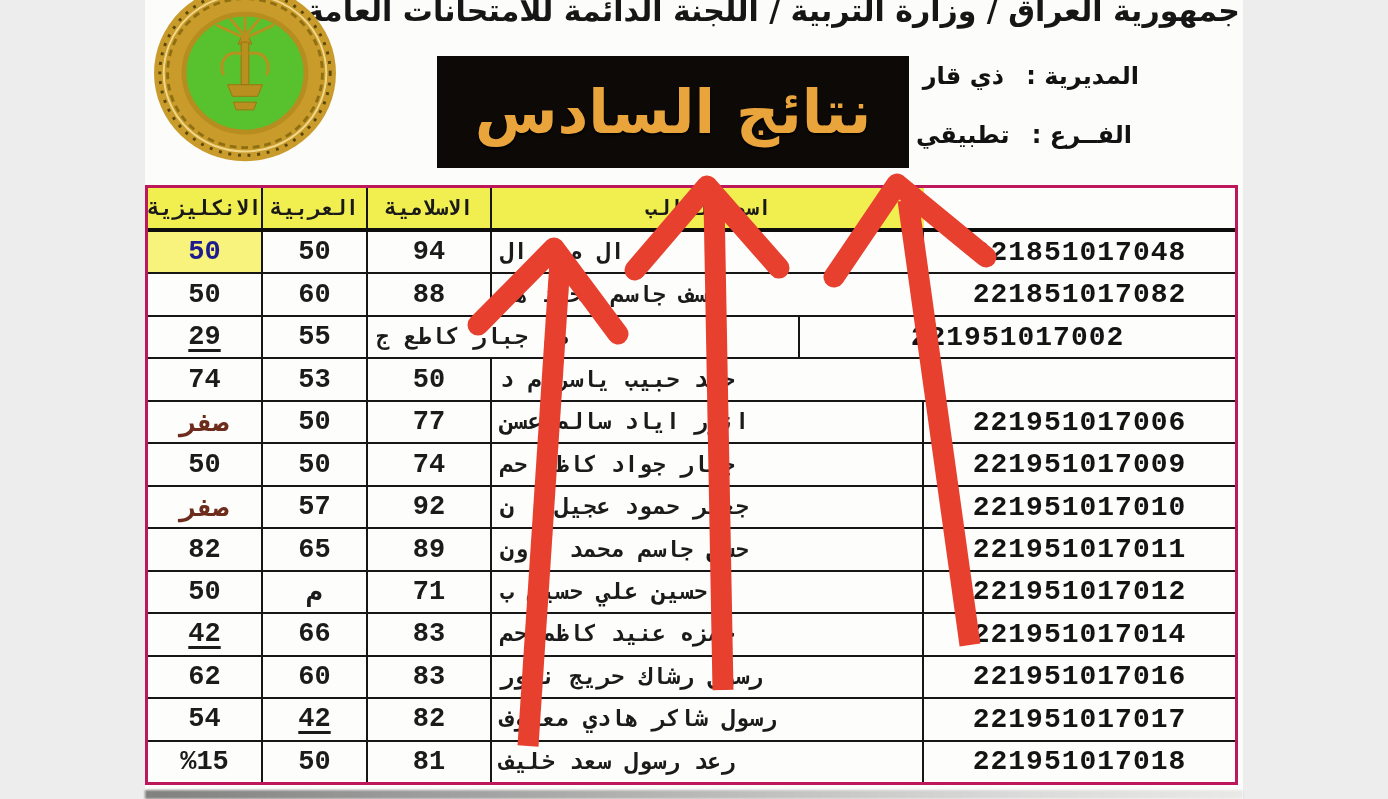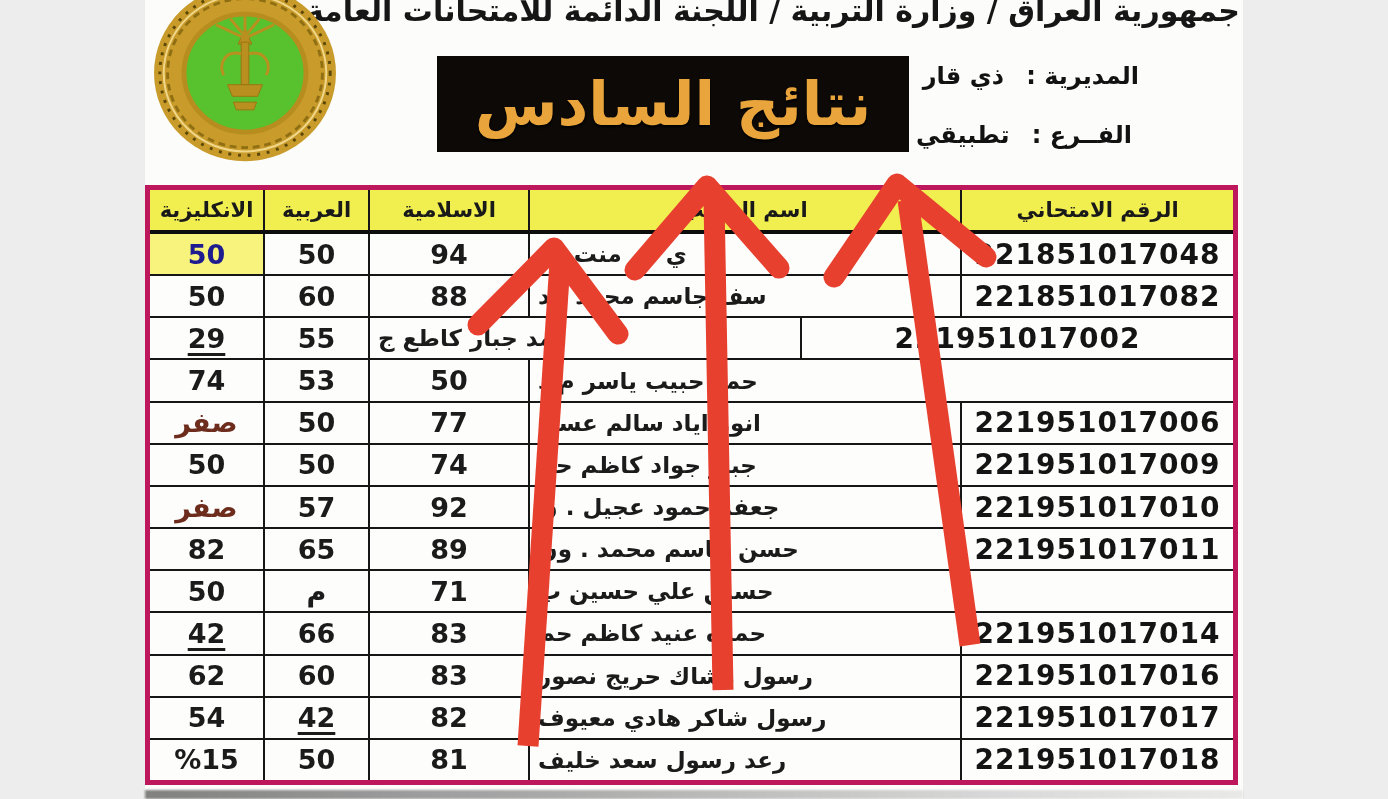--- a/index.html
+++ b/index.html
@@ -14,49 +14,49 @@
     background:#fcfcfb;
   }
   
   .org-line {
     position:absolute; top:-7px; right:3px;
     direction:rtl; white-space:nowrap;
     font-size:30px; font-weight:bold; color:#161616;
   }
   .logo-wrap { position:absolute; left:3px; top:-14px; width:194px; height:180px; }
   .banner {
-    position:absolute; left:292px; top:56px; width:472px; height:96px;
+    position:absolute; left:292px; top:56px; width:472px; height:112px;
     background:#0c0906; display:flex; align-items:center; justify-content:center;
   }
   .banner-text {
     direction:rtl; font-size:60px; font-weight:bold; color:#e9a43c;
     letter-spacing:1px; text-shadow:0 2px 2px #000;
     white-space:nowrap;
   }
   .meta-line { position:absolute; direction:rtl; white-space:nowrap;
     font-size:24px; font-weight:bold; color:#121212; }
   .meta-directorate { top:62px; right:104px; }
   .meta-branch { top:121px; right:111px; }
   .meta-line .val { margin-right:14px; }
   
   .results-table {
     position:absolute; left:0; top:185px; width:1093px; height:600px;
-    border:5px solid #be185d; display:flex; flex-direction:column;
-    background:#fdfdfc; z-index:1;
+    border:3px solid #be185d; display:flex; flex-direction:column;
+    background:#fdfdfc; z-index:1;font-family:Liberation Mono, monospace;
   }
   .t-row { display:flex; flex:1; border-bottom:2px solid #161616; }
   .t-row:last-child { border-bottom:none; }
   .t-row.head { flex:0 0 44px; border-bottom:4px solid #0d0d0d; }
   .cell {
     border-right:2px solid #161616;
     display:flex; align-items:center; justify-content:center;
     overflow:hidden; white-space:nowrap;
   }
   .cell:last-child { border-right:none; }
-  .c-eng { width:115px; } .c-ar { width:105px; } .c-isl { width:160px;text-align:right; }
+  .c-eng { width:115px; } .c-ar { width:105px; } .c-isl { width:124px;text-align:right; }
   .c-name { width:432px; justify-content:flex-end; padding-left:8px; padding-right:13px; direction:rtl; }
   .c-num { flex:1; }
   .head .cell { background:#f1ee50; font-size:21px; font-weight:bold; color:#191919; direction:rtl; }
   .score { font-size:27px; font-weight:bold; color:#1b1b1b; }
   .name-txt { font-size:23px; font-weight:bold; color:#1b1b1b; }
   .num-txt { font-size:28px; font-weight:bold; color:#141414; letter-spacing:1px; }
   .hl { background:#f7f37c; }
   .hl .score, .score.navy { color:#1d1b8f; }
   .ul { text-decoration:underline; text-underline-offset:5px; text-decoration-thickness:2.5px; }
   .mr { color:#6d2c1c; }
@@ -107,21 +107,20 @@
     <span>الفــرع :</span>
     <span class="val">تطبيقي</span>
   </div>
 
   <div class="results-table">
     <div class="t-row head">
       <div class="cell c-eng">الانكليزية</div>
       <div class="cell c-ar">العربية</div>
       <div class="cell c-isl">الاسلامية</div>
       <div class="cell c-name" style="justify-content:center;padding:0;">اسم الطالب</div>
-      <div class="cell c-num">الرقم الامتحاني</div>
     </div>
     <div style="display:contents"><div class="t-row">
           <div class="cell c-eng hl">
             <span class="score navy">50</span>
           </div>
           <div class="cell c-ar">
             <span class="score">50</span>
           </div>
           <div class="cell c-isl">
             <span class="score">94</span>
@@ -243,20 +242,23 @@
             <span class="score">50</span>
           </div>
           <div class="cell c-ar">
             <span class="score">م</span>
           </div>
           <div class="cell c-isl">
             <span class="score">71</span>
           </div>
           <div class="cell c-name">
             <span class="name-txt">حسين علي حسين ب</span>
+          </div>
+          <div class="cell c-num">
+            <span class="num-txt">221951017012</span>
           </div>
         </div><div class="t-row">
           <div class="cell c-eng">
             <span class="score ul">42</span>
           </div>
           <div class="cell c-ar">
             <span class="score">66</span>
           </div>
           <div class="cell c-isl">
             <span class="score">83</span>

